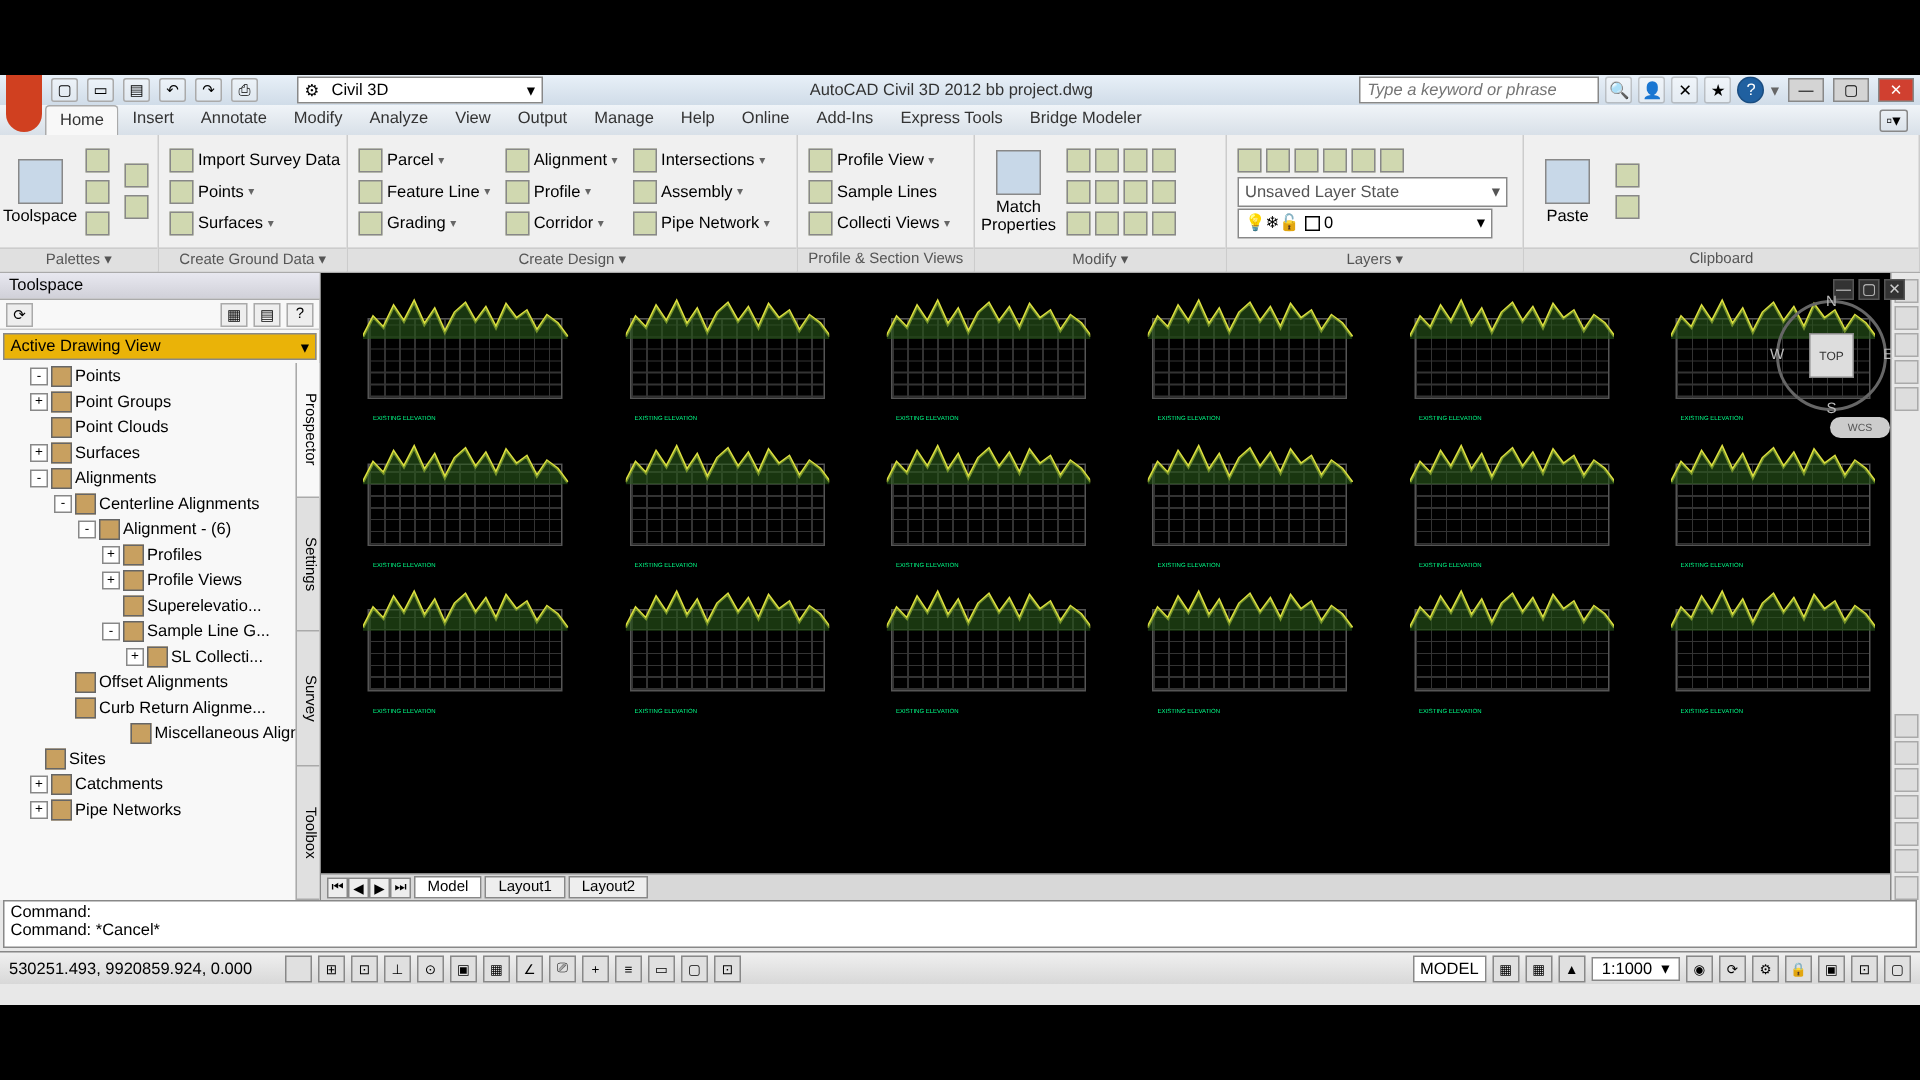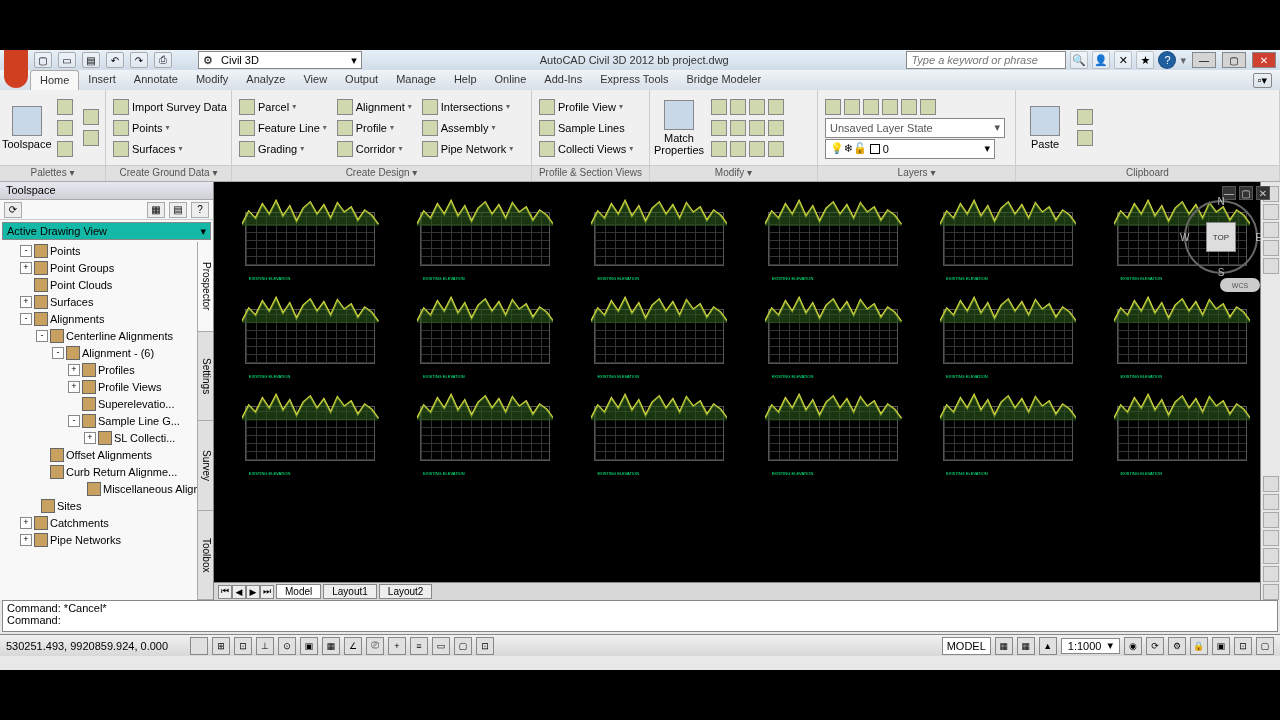--- a/index.html
+++ b/index.html
@@ -35,21 +35,21 @@
 .rb-sm-ico { width: 16px; height: 16px; background: #d0d8b0; border: 1px solid #888; }
 .rb-arr { font-size: 8px; color: #666; }
 .layer-dd { width: 170px; height: 20px; border: 1px solid #888; background: #fff; display: flex; align-items: center; padding: 0 4px; }
 .layer-state { width: 180px; height: 20px; border: 1px solid #888; background: #fff; padding: 0 4px; display: flex; align-items: center; color: #555; }
 .main-area { display: flex; height: 418px; }
 .toolspace { width: 214px; background: #f8f8f8; border-right: 1px solid #888; display: flex; flex-direction: column; }
 .ts-title { height: 18px; background: linear-gradient(#e8e8f0, #d0d0d8); padding: 2px 6px; border-bottom: 1px solid #aaa; }
 .ts-toolbar { height: 20px; border-bottom: 1px solid #ccc; display: flex; align-items: center; padding: 0 4px; gap: 4px; }
 .ts-toolbar .sp { flex: 1; }
 .ts-tb-btn { width: 18px; height: 16px; border: 1px solid #aaa; background: #eee; display: flex; align-items: center; justify-content: center; font-size: 10px; }
-.ts-view-dd { height: 18px; border: 1px solid #888; background: #14b8a6; margin: 2px; display: flex; align-items: center; padding: 0 4px; justify-content: space-between; }
+.ts-view-dd { height: 18px; border: 1px solid #888; background: #eab308; margin: 2px; display: flex; align-items: center; padding: 0 4px; justify-content: space-between; }
 .ts-tree { flex: 1; overflow: hidden; position: relative; }
 .tree-row { display: flex; align-items: center; height: 17px; padding-left: 4px; gap: 2px; white-space: nowrap; }
 .expander { width: 12px; height: 12px; border: 1px solid #888; background: #fff; display: flex; align-items: center; justify-content: center; font-size: 9px; line-height: 1; cursor: pointer; }
 .node-ico { width: 14px; height: 14px; background: #c8a060; border: 1px solid #666; }
 .ts-tabs { position: absolute; right: 0; top: 0; width: 16px; height: 100%; background: #e0e0e0; border-left: 1px solid #aaa; display: flex; flex-direction: column; }
 .ts-tab { flex: 1; writing-mode: vertical-rl; text-align: center; font-size: 10px; border-bottom: 1px solid #aaa; padding: 4px 1px; cursor: pointer; }
 .ts-tab.active { background: #f8f8f8; }
 .canvas-wrap { flex: 1; display: flex; flex-direction: column; background: #000; position: relative; }
 .canvas { flex: 1; background: #000; position: relative; overflow: hidden; }
 .canvas-inner-ctrl { position: absolute; top: 4px; right: 10px; display: flex; gap: 3px; z-index: 5; }
@@ -437,21 +437,21 @@
           <div class="tree-row" style="padding-left: 36px;">
             <div style="width: 12px;"></div>
             <div class="node-ico"></div>
             <span>Curb Return Alignme...</span>
           </div>
           <div class="tree-row" style="padding-left: 36px; margin-left: 37px;">
             <div style="width: 12px;"></div>
             <div class="node-ico"></div>
             <span>Miscellaneous Align...</span>
           </div>
-          <div class="tree-row" style="padding-left: 27px;">
+          <div class="tree-row" style="padding-left: 16px;">
             <div style="width: 12px;"></div>
             <div class="node-ico"></div>
             <span>Sites</span>
           </div>
           <div class="tree-row" style="padding-left: 20px;">
             <div class="expander">+</div>
             <div class="node-ico"></div>
             <span>Catchments</span>
           </div>
           <div class="tree-row" style="padding-left: 20px;">
@@ -690,22 +690,22 @@
           <div>⏭</div>
         </div>
         <div class="lt-tab active">Model</div>
         <div class="lt-tab">Layout1</div>
         <div class="lt-tab">Layout2</div>
       </div>
     </div>
   </div>
 
   <div class="cmdline">
+    <div>Command:</div>
     <div>Command: *Cancel*</div>
-    <div>Command:</div>
   </div>
 
   <div class="statusbar">
     <div class="sb-coords">530251.493, 9920859.924, 0.000</div>
     <div class="sb-btn"></div>
     <div class="sb-btn">⊞</div>
     <div class="sb-btn">⊡</div>
     <div class="sb-btn">⊥</div>
     <div class="sb-btn">⊙</div>
     <div class="sb-btn">▣</div>

